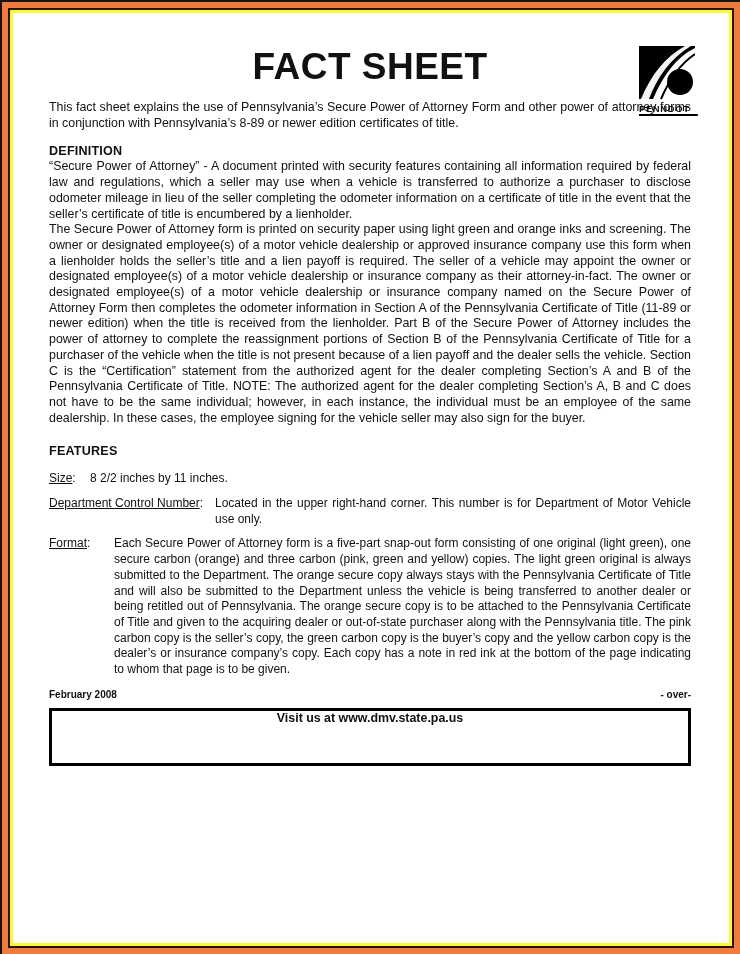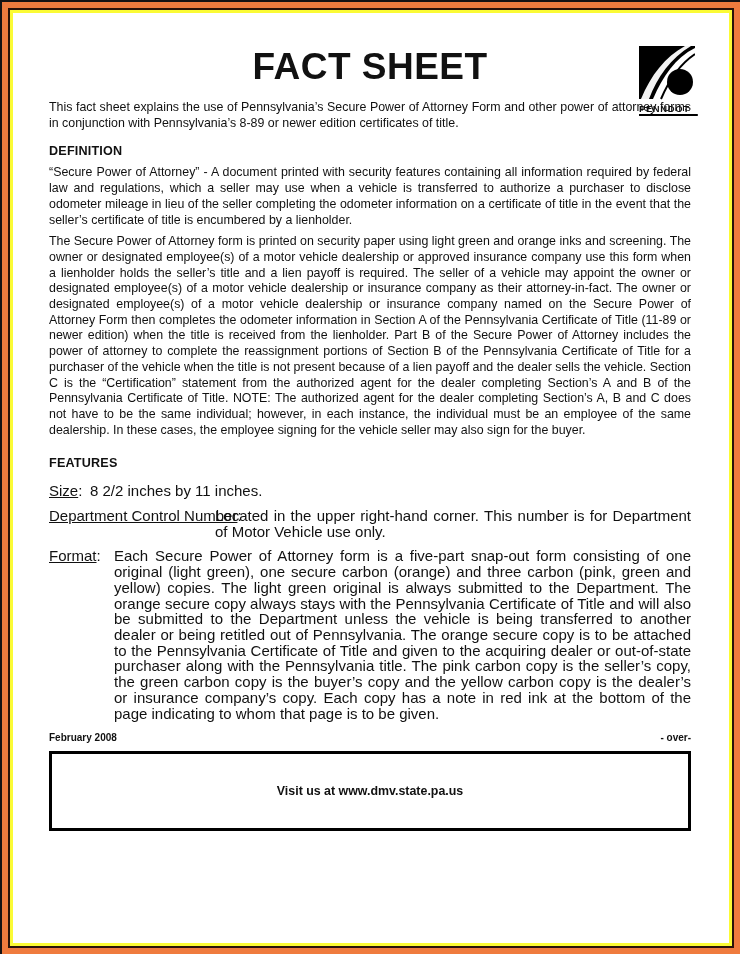--- a/index.html
+++ b/index.html
@@ -24,35 +24,35 @@
   .subtitle { text-align: center; font-size: 20px; font-weight: bold; line-height: 25px;
               margin-top: 16px; }
 
   .body-text { font-size: 12.4px; line-height: 15.7px; text-align: justify; }
   .intro { margin-top: 14px; }
 
   .sec-heading { font-size: 12.6px; font-weight: bold; letter-spacing: 0.2px; line-height: 16px; }
   .h-def  { margin-top: 12px; }
   .h-gen  { margin-top: 13px; }
   .h-feat { margin-top: 17px; }
-  .sec-body { margin-top: 6px; }
+  .sec-body { margin-top: 0; }
 
-  .feature { position: relative; font-size: 15px; line-height: 15.7px; }
+  .feature { position: relative; font-size: 12px; line-height: 15.7px; }
   .feature .flabel { position: absolute; left: 0; top: 0; white-space: nowrap; }
   .feature .flabel .u { text-decoration: underline; }
   .feature .ftext { display: block; text-align: justify; }
   .feat-size   { margin-top: 12px; padding-left: 41px; }
   .feat-icn    { margin-top: 9px;  padding-left: 166px; }
   .feat-format { margin-top: 9px;  padding-left: 65px; }
 
   .footer-row { margin-top: 9px; display: flex; justify-content: space-between;
                 font-size: 10px; font-weight: bold; line-height: 16px; }
 
-  .visit-box { margin-top: 5px; border: 3px solid #000; height: 80px;
-               display: flex; align-items: center; justify-content: center; }
+  .visit-box { margin-top: 5px; border: 3px solid #000; height: 58px;
+               display: flex; justify-content: center; }
   .visit-box span { font-size: 12.4px; font-weight: bold; }
 </style>
 </head>
 <body>
 
 <div class="f-black">
  <div class="f-orange">
   <div class="f-dark">
    <div class="f-yellow">
     <div class="page">

